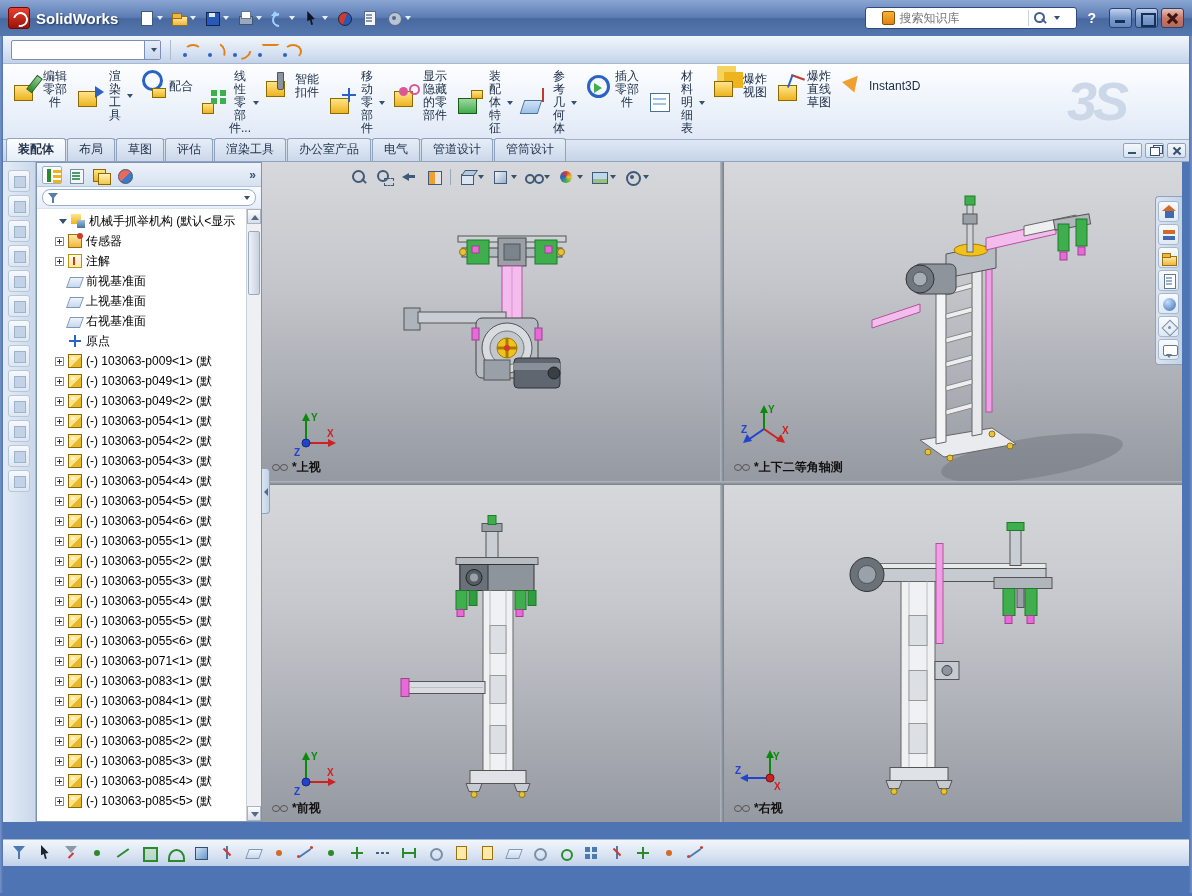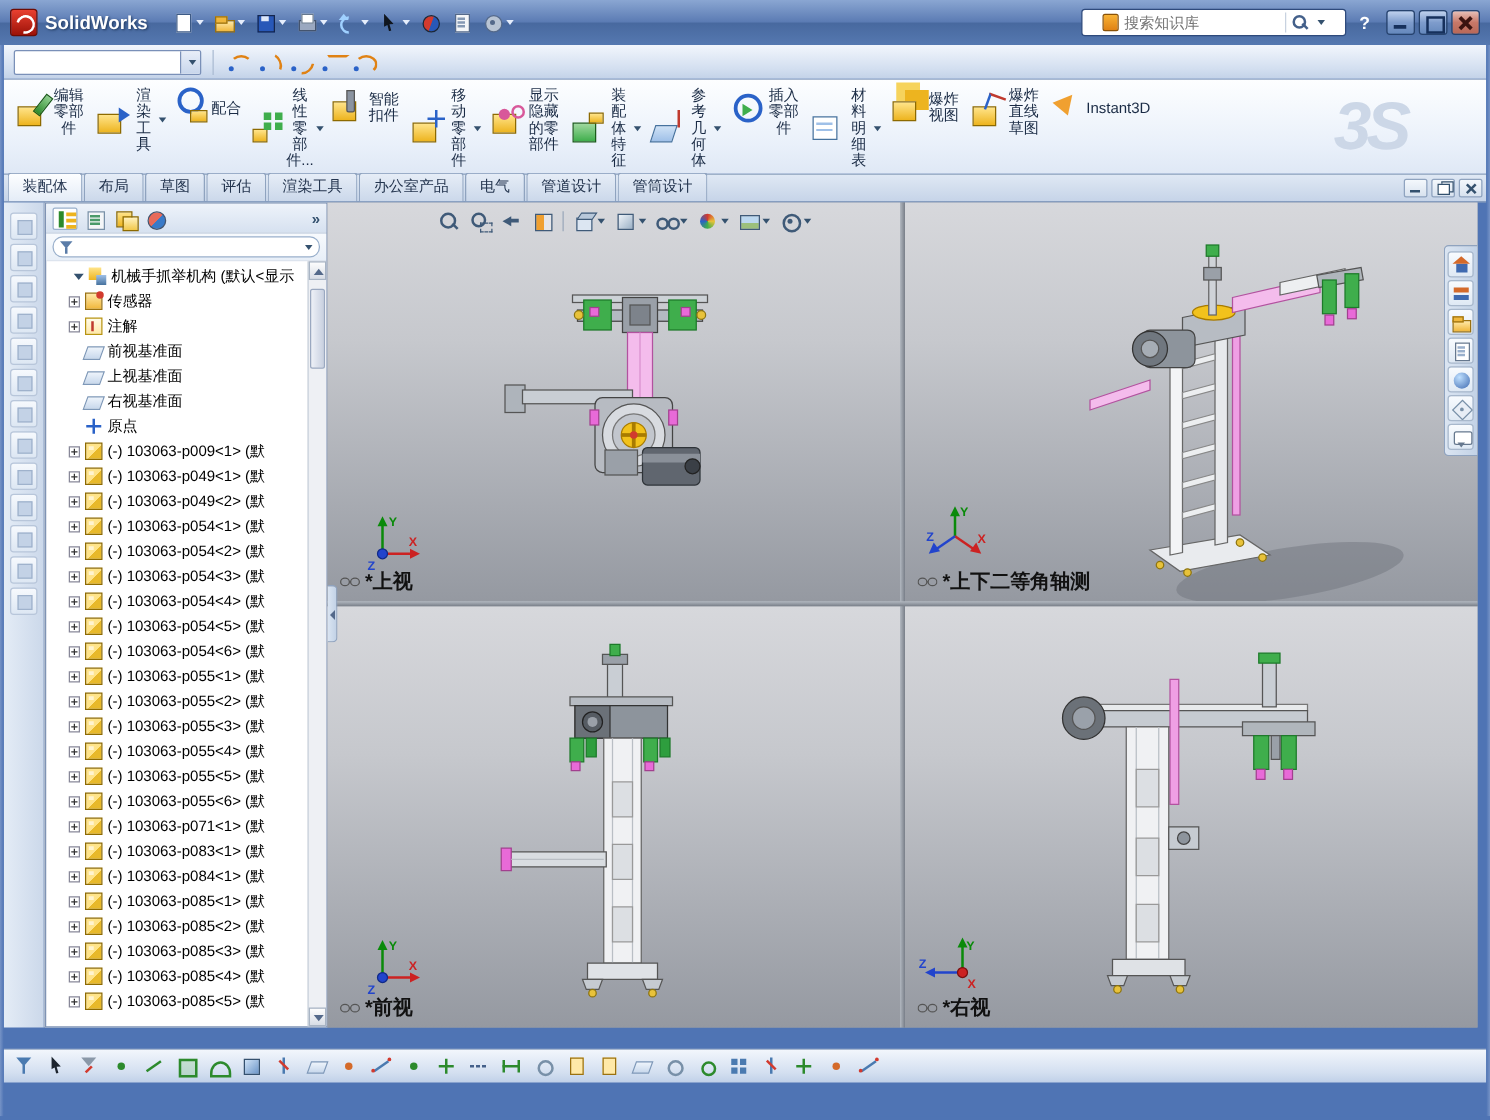--- a/index.html
+++ b/index.html
@@ -82,21 +82,21 @@
 .r-bom::before{background:#fff;border:1px solid #46729e;width:18px;height:17px;bottom:5px}
 .r-bom::after{content:"";position:absolute;left:6px;bottom:9px;width:13px;height:10px;background:repeating-linear-gradient(#9fc0e8 0 2px,transparent 2px 5px)}
 .r-explode::before{box-shadow:10px -9px 0 #edb41f,3px -15px 0 #f6d35c}
 .r-explodesk::after{content:"";position:absolute;right:2px;top:2px;width:12px;height:12px;border-left:2px solid #2a62c8;border-top:2px solid #c03a2e;transform:rotate(20deg)}
 .r-instant::before{background:none;border:none}
 .r-instant::after{content:"";position:absolute;left:6px;top:4px;width:0;height:0;border-left:8px solid transparent;border-right:8px solid transparent;border-bottom:15px solid #f0a030;transform:rotate(40deg)}
 .watermark{position:absolute;right:64px;top:6px;font-size:54px;font-style:italic;font-weight:bold;color:#ccd7e7;letter-spacing:-4px;user-select:none}
 
 .cmdtabs{position:absolute;left:3px;top:140px;width:1186px;height:22px;background:linear-gradient(#dfe8f4,#c6d4e8);border-bottom:1px solid #8fa3bf;display:flex;align-items:flex-end;padding:0 3px}
 .ctab{padding:2px 11px 3px;margin-right:1px;border:1px solid #8fa3bf;border-bottom:none;border-radius:3px 3px 0 0;background:linear-gradient(#e6edf7,#cbd8ea);font-size:12px;color:#24354f;white-space:nowrap}
-.ctab.active{background:linear-gradient(#fdfeff,#e4ecf7);font-weight:normal}
+.ctab.active{background:linear-gradient(#fdfeff,#e4ecf7);font-weight:bold}
 .docbtns{margin-left:auto;display:flex;gap:3px;align-items:center;padding-bottom:3px}
 .dbtn{width:19px;height:15px;border:1px solid #8fa3bf;background:linear-gradient(#f4f8fc,#d8e2ef);position:relative;border-radius:2px}
 .d-min::after{content:"";position:absolute;left:4px;bottom:3px;width:8px;height:2px;background:#34516e}
 .d-rest::after{content:"";position:absolute;left:4px;top:3px;width:8px;height:7px;border:1px solid #34516e;background:#fff}
 .d-rest::before{content:"";position:absolute;left:7px;top:1px;width:8px;height:7px;border:1px solid #34516e}
 .d-close::before,.d-close::after{content:"";position:absolute;left:4px;top:6px;width:10px;height:2px;background:#34516e}
 .d-close::before{transform:rotate(45deg)}
 .d-close::after{transform:rotate(-45deg)}
 
 .leftstrip{position:absolute;left:3px;top:162px;width:33px;height:660px;background:linear-gradient(90deg,#e4ecf6,#cbd8ea);border-right:1px solid #aab8cc;display:flex;flex-direction:column;align-items:center;padding-top:8px;gap:3px}
@@ -151,21 +151,21 @@
 
 .graphics{position:absolute;left:262px;top:162px;width:920px;height:660px;background:#9aa0a8}
 .vp{position:absolute;overflow:hidden;background:linear-gradient(#d7d8dc 0%,#c6c8cd 35%,#9599a1 100%)}
 .vp-tl{left:0;top:0;width:458px;height:319px}
 .vp-tr{left:462px;top:0;width:458px;height:319px}
 .vp-bl{left:0;top:323px;width:458px;height:337px}
 .vp-br{left:462px;top:323px;width:458px;height:337px}
 .splitv{position:absolute;left:458px;top:0;width:4px;height:660px;background:linear-gradient(90deg,#b2b8c0,#787e88)}
 .splith{position:absolute;left:0;top:319px;width:920px;height:4px;background:linear-gradient(#b2b8c0,#787e88)}
 .machine{position:absolute;left:0;top:0;width:100%;height:100%}
-.vplabel{position:absolute;left:10px;bottom:5px;display:flex;align-items:center;gap:4px;font-size:16px;font-weight:bold;color:#111}
+.vplabel{position:absolute;left:10px;bottom:5px;display:flex;align-items:center;gap:4px;font-size:12px;font-weight:bold;color:#111}
 .triad{position:absolute}
 
 .headsup{position:absolute;left:86px;top:4px;height:22px;display:flex;align-items:center;gap:3px;z-index:4}
 .hbtn{display:flex;align-items:center;height:20px;padding:0 2px;border-radius:3px}
 .hico{width:18px;height:18px;position:relative;flex:none}
 .h-zoomfit::before{content:"";position:absolute;left:2px;top:2px;width:9px;height:9px;border:2px solid #3f5a78;border-radius:50%}
 .h-zoomfit::after{content:"";position:absolute;left:11px;top:12px;width:6px;height:2px;background:#3f5a78;transform:rotate(45deg)}
 .h-zoomarea::before{content:"";position:absolute;left:2px;top:2px;width:8px;height:8px;border:2px solid #3f5a78;border-radius:50%}
 .h-zoomarea::after{content:"";position:absolute;left:9px;top:10px;width:8px;height:6px;border:1px dashed #3f5a78}
 .h-prev::before{content:"";position:absolute;left:2px;top:5px;width:0;height:0;border-top:4px solid transparent;border-bottom:4px solid transparent;border-right:7px solid #3f5a78}

